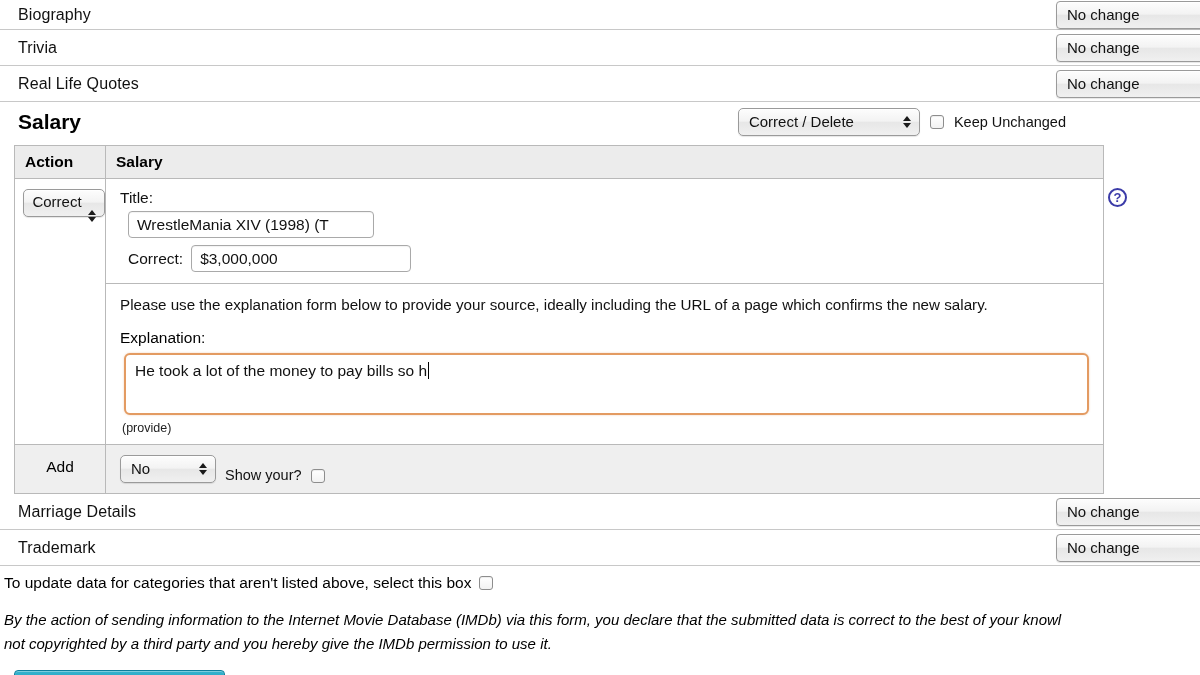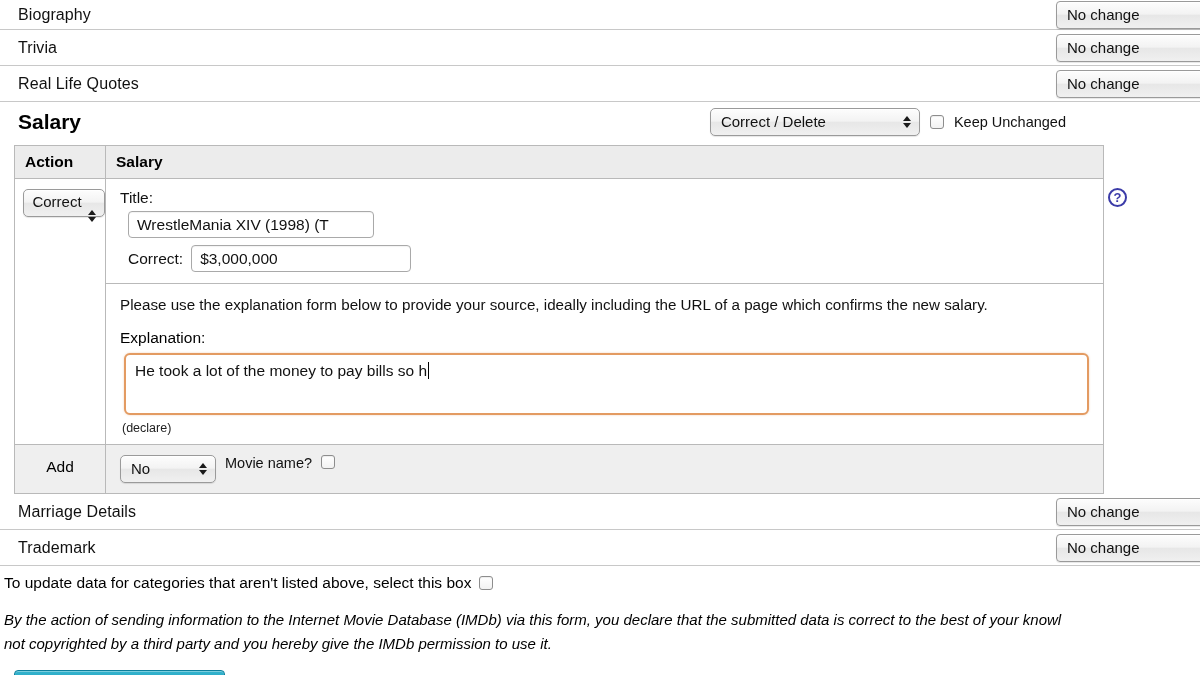--- a/index.html
+++ b/index.html
@@ -68,21 +68,21 @@
     padding-left: 18px;
     display: flex;
     align-items: center;
   }
   .section-title { font-size: 21px; font-weight: bold; }
   .head-controls {
     position: absolute;
     right: 134px; top: 50%; transform: translateY(-50%);
     display: flex; align-items: center; gap: 10px;
   }
-  .sel.action-sel { width: 210px; }
+  .sel.action-sel { width: 182px; }
 
   .chk {
     width: 14px; height: 14px;
     border: 1px solid #8d8d8d;
     border-radius: 3px;
     background: linear-gradient(180deg,#ffffff,#f2f2f2);
     box-shadow: 0 1px 1px rgba(0,0,0,.07) inset;
     display: inline-block;
     cursor: pointer;
     flex: 0 0 auto;
@@ -166,21 +166,21 @@
     vertical-align: -3px;
     margin-left: 1px;
   }
   .req { font-size: 12.5px; color: #222; padding: 6px 0 9px 2px; }
 
   .row-add td { background: #efefef; border-top: 1px solid #b9b9b9; }
   .cell-add-action {
     text-align: center; font-size: 15.5px; padding: 13px 0 !important;
   }
   .cell-add-body { padding: 10px 14px !important; display: block; }
-  .add-line { display: flex; align-items: flex-start; gap: 9px; }
+  .add-line { display: flex; align-items: flex-end; gap: 9px; }
   .sel.no-sel { width: 96px; }
 
   .help-ico {
     position: absolute;
     left: 1108px;
     top: 188px;
     width: 19px; height: 19px;
     border-radius: 50%;
     border: 2px solid #3b3ba8;
     color: #3b3ba8;
@@ -299,35 +299,35 @@
           <span class="inp salary-inp">
             <span>$3,000,000</span>
           </span>
         </div>
         <div class="divider"></div>
         <div class="hint">Please use the explanation form below to provide your source, ideally including the URL of a page which confirms the new salary.</div>
         <div class="expl-lbl">Explanation:</div>
         <div class="ta">
           <span>He took a lot of the money to pay bills so h</span><span class="caret"></span>
         </div>
-        <div class="req">(declare)</div>
+        <div class="req">(provide)</div>
       </td>
     </tr>
     <tr class="row-add">
       <td class="cell-add-action">Add</td>
       <td class="cell-add-body">
         <div class="add-line">
           <span class="sel no-sel">
             <span class="txt">No</span>
             <span class="arrows">
                   <i class="up"></i>
                   <i class="dn"></i>
                 </span>
           </span>
-          <span class="chk-label">Movie name?</span>
+          <span class="chk-label">Show your?</span>
           <span class="chk"></span>
         </div>
       </td>
     </tr>
   </tbody>
     </table>
 
   <div class="help-ico">?</div>
 
   

